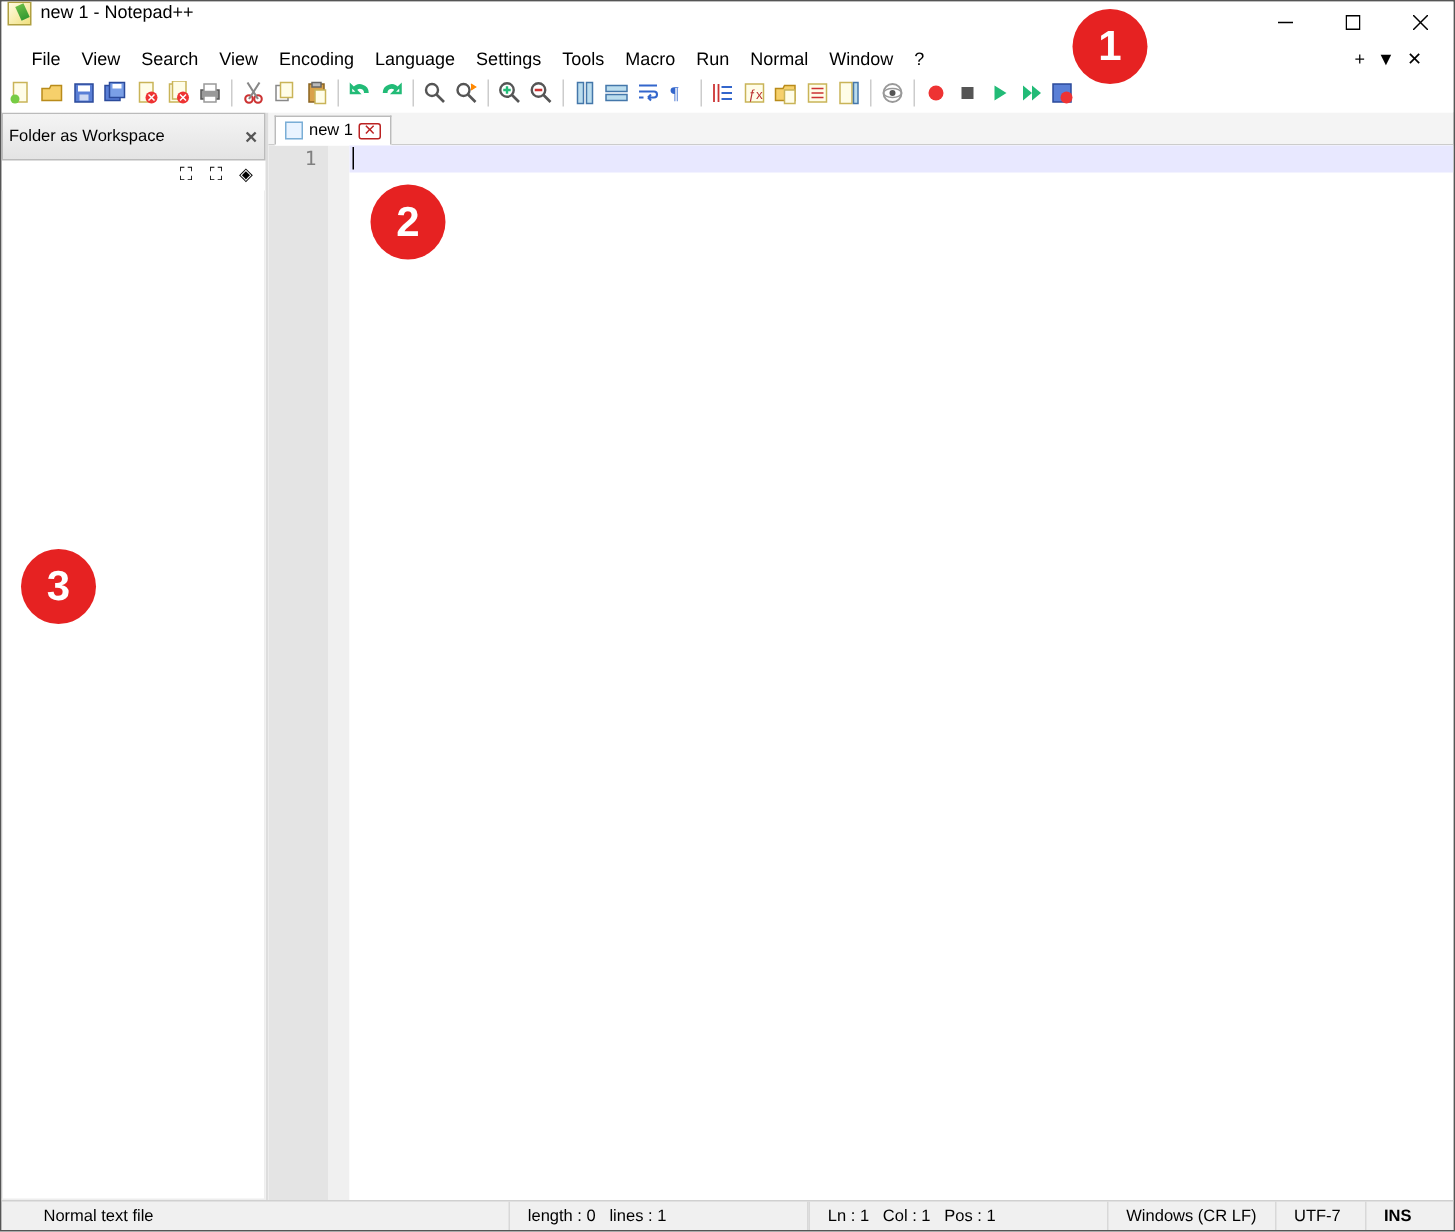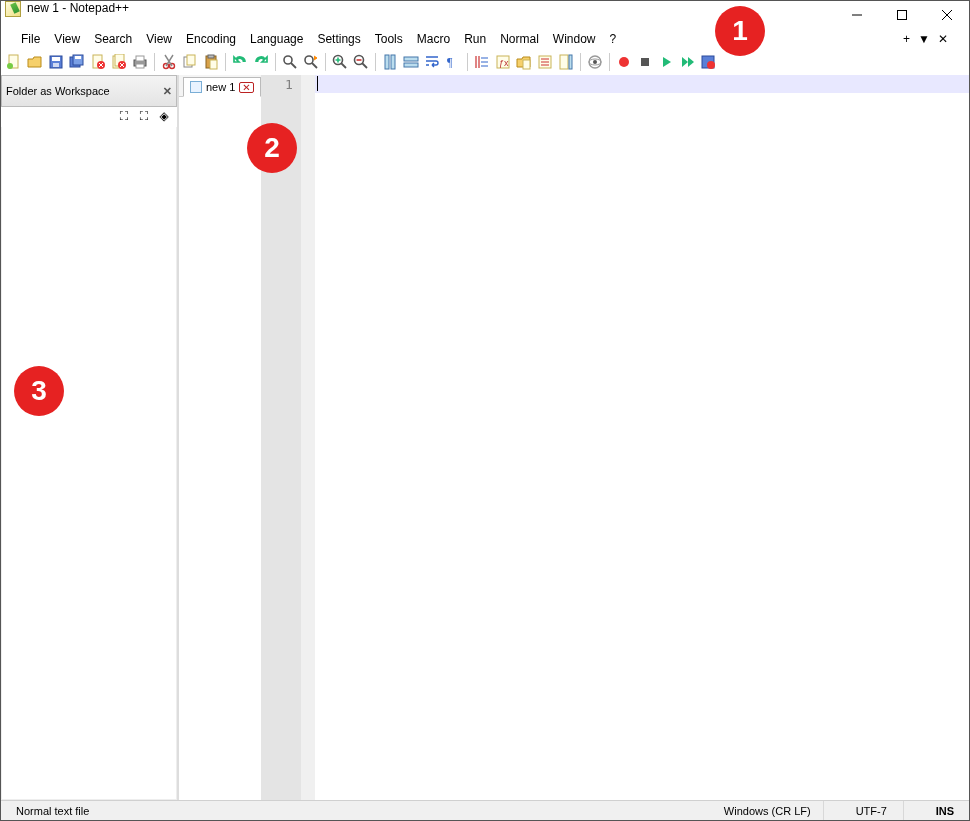--- a/index.html
+++ b/index.html
@@ -95,21 +95,21 @@
   display:flex;align-items:center;
 }
 .sidebar-title .x { margin-left:auto;cursor:pointer;color:#555;font-size:11px;font-weight:bold; }
 .sidebar-tools {
   height:20px;
   display:flex;justify-content:flex-end;gap:6px;padding:2px 6px;
 }
 .sidebar-tools .st { width:14px;height:14px;cursor:pointer;display:flex;align-items:center;justify-content:center;font-size:12px; }
 .sidebar-body { flex:1;background:#fff;border:1px solid #eee;border-top:none; }
 
-.editor-area { flex:1;display:flex;}
+.editor-area { flex:1;display:flex;flex-direction:column; }
 .tab-bar {
   height:22px;
   background:#f4f4f4;
   display:flex;align-items:flex-end;
   padding-left:4px;
   border-bottom:1px solid #ccc;
 }
 .tab {
   height:20px;
   background:#fff;
@@ -141,22 +141,21 @@
 .cursor {
   position:absolute;top:1px;left:2px;width:1px;height:15px;background:#000;
 }
 
 .statusbar {
   height:20px;
   border-top:1px solid #d0d0d0;
   background:#f0f0f0;
   display:flex;align-items:center;
   font-size:11px;
-  padding:0 3px;
-  gap:20px;
+  padding:0 16px;
 }
 .status-cell { padding:0 12px;border-right:1px solid #d8d8d8;height:100%;display:flex;align-items:center; }
 .status-cell:last-child { border-right:none; }
 .status-spacer { flex:1; }
 .status-cell.wide { min-width:200px;border-left:1px solid #d8d8d8; }
 
 .annot {
   position:absolute;
   width:50px;height:50px;border-radius:50%;
   background:#e62222;color:#fff;
@@ -445,20 +444,29 @@
         <div class="current-line"></div>
         <div class="cursor"></div>
       </div>
     </div>
   </div>
 </div>
 
 <div class="statusbar">
   <div class="status-cell" style="min-width:120px;border-right:none;">Normal text file</div>
   <div class="status-spacer"></div>
+  <div class="status-cell wide">
+    <span>length : 0</span>&nbsp;&nbsp;&nbsp;
+    <span>lines : 1</span>
+  </div>
+  <div class="status-cell wide">
+    <span>Ln : 1</span>&nbsp;&nbsp;&nbsp;
+    <span>Col : 1</span>&nbsp;&nbsp;&nbsp;
+    <span>Pos : 1</span>
+  </div>
   <div class="status-cell" style="min-width:100px;">Windows (CR LF)</div>
   <div class="status-cell" style="min-width:60px;">UTF-7</div>
   <div class="status-cell" style="min-width:30px;text-align:right;font-weight:bold;">INS</div>
 </div>
 
 <div class="annot" style="top:6px;left:715px;">1</div>
 <div class="annot" style="top:123px;left:247px;">2</div>
 <div class="annot" style="top:366px;left:14px;">3</div>
 
 </body></html>

